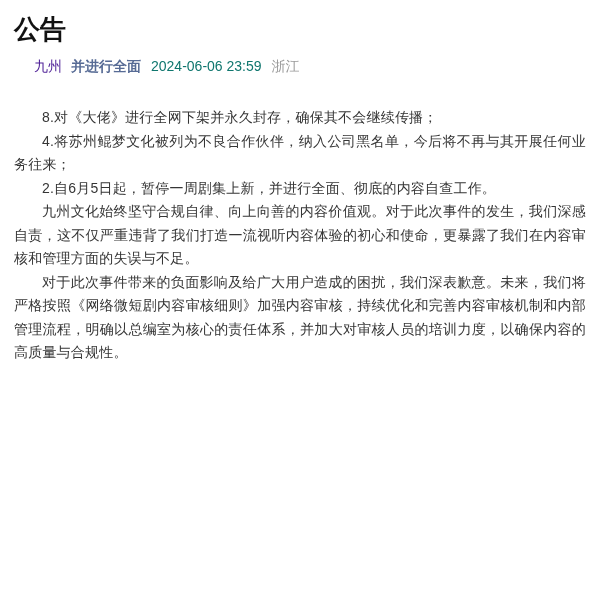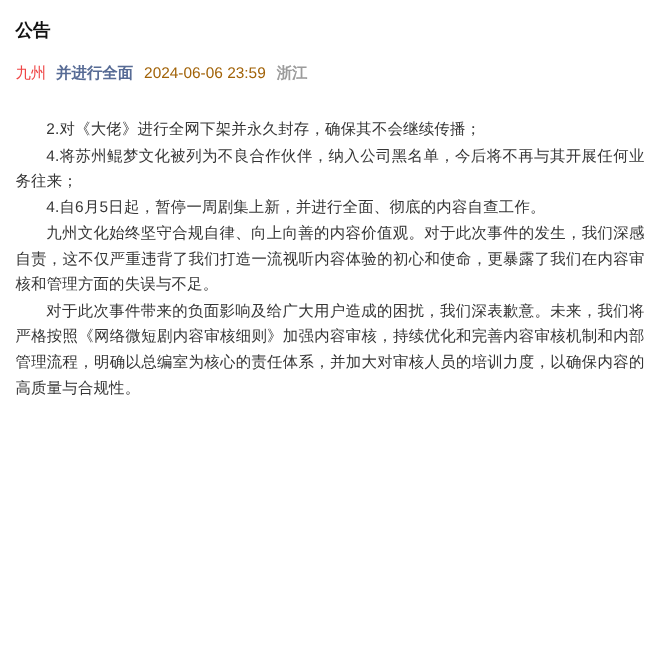--- a/index.html
+++ b/index.html
@@ -12,50 +12,50 @@
     width: 600px;
     height: 589px;
     overflow: hidden;
     font-family: "Liberation Sans", "DejaVu Sans", sans-serif;
   }
   .article {
     padding: 12px 14px 0 14px;
   }
   .article-title {
     margin: 2px 0 0 0;
-    font-size: 16px;
+    font-size: 26px;
     line-height: 30px;
     font-weight: bold;
     color: #121212;
   }
   .byline {
     margin-top: 12px;
     font-size: 14px;
     line-height: 20px;
     color: #9b9b9b;
     white-space: nowrap;
   }
   .byline .author {
-    color: #ef4444;
+    color: #4c1d95;
     margin-right: 9px;
+    margin-left: 20px;
   }
   .byline .account {
     color: #576b95;
     font-weight: bold;
     text-decoration: none;
     margin-right: 10px;
     cursor: pointer;
   }
   .byline .time {
-    color: #a16207;
+    color: #0f766e;
     margin-right: 10px;
   }
   .byline .loc {
     color: #9b9b9b;
-    font-weight: bold;
   }
   .content {
     margin-top: 30px;
   }
   .content p.para {
     margin: 0;
     padding: 0;
     font-size: 14px;
     line-height: 23.5px;
     color: #353535;
@@ -71,25 +71,25 @@
   <h1 class="article-title">公告</h1>
 
   <div class="byline">
     <span class="author">九州</span><a class="account">并进行全面</a><span class="time">2024-06-06 23:59</span><span class="loc">浙江</span>
   </div>
 
   <div class="content">
 
 
 
-      <p class="para">2.对《大佬》进行全网下架并永久封存，确保其不会继续传播；</p>
+      <p class="para">8.对《大佬》进行全网下架并永久封存，确保其不会继续传播；</p>
 
       <p class="para">4.将苏州鲲梦文化被列为不良合作伙伴，纳入公司黑名单，今后将不再与其开展任何业务往来；</p>
 
 
-      <p class="para">4.自6月5日起，暂停一周剧集上新，并进行全面、彻底的内容自查工作。</p>
+      <p class="para">2.自6月5日起，暂停一周剧集上新，并进行全面、彻底的内容自查工作。</p>
 
       <p class="para">九州文化始终坚守合规自律、向上向善的内容价值观。对于此次事件的发生，我们深感自责，这不仅严重违背了我们打造一流视听内容体验的初心和使命，更暴露了我们在内容审核和管理方面的失误与不足。</p>
 
       <p class="para">对于此次事件带来的负面影响及给广大用户造成的困扰，我们深表歉意。未来，我们将严格按照《网络微短剧内容审核细则》加强内容审核，持续优化和完善内容审核机制和内部管理流程，明确以总编室为核心的责任体系，并加大对审核人员的培训力度，以确保内容的高质量与合规性。</p>
 
     </div>
 </div>
 
 </body></html>

